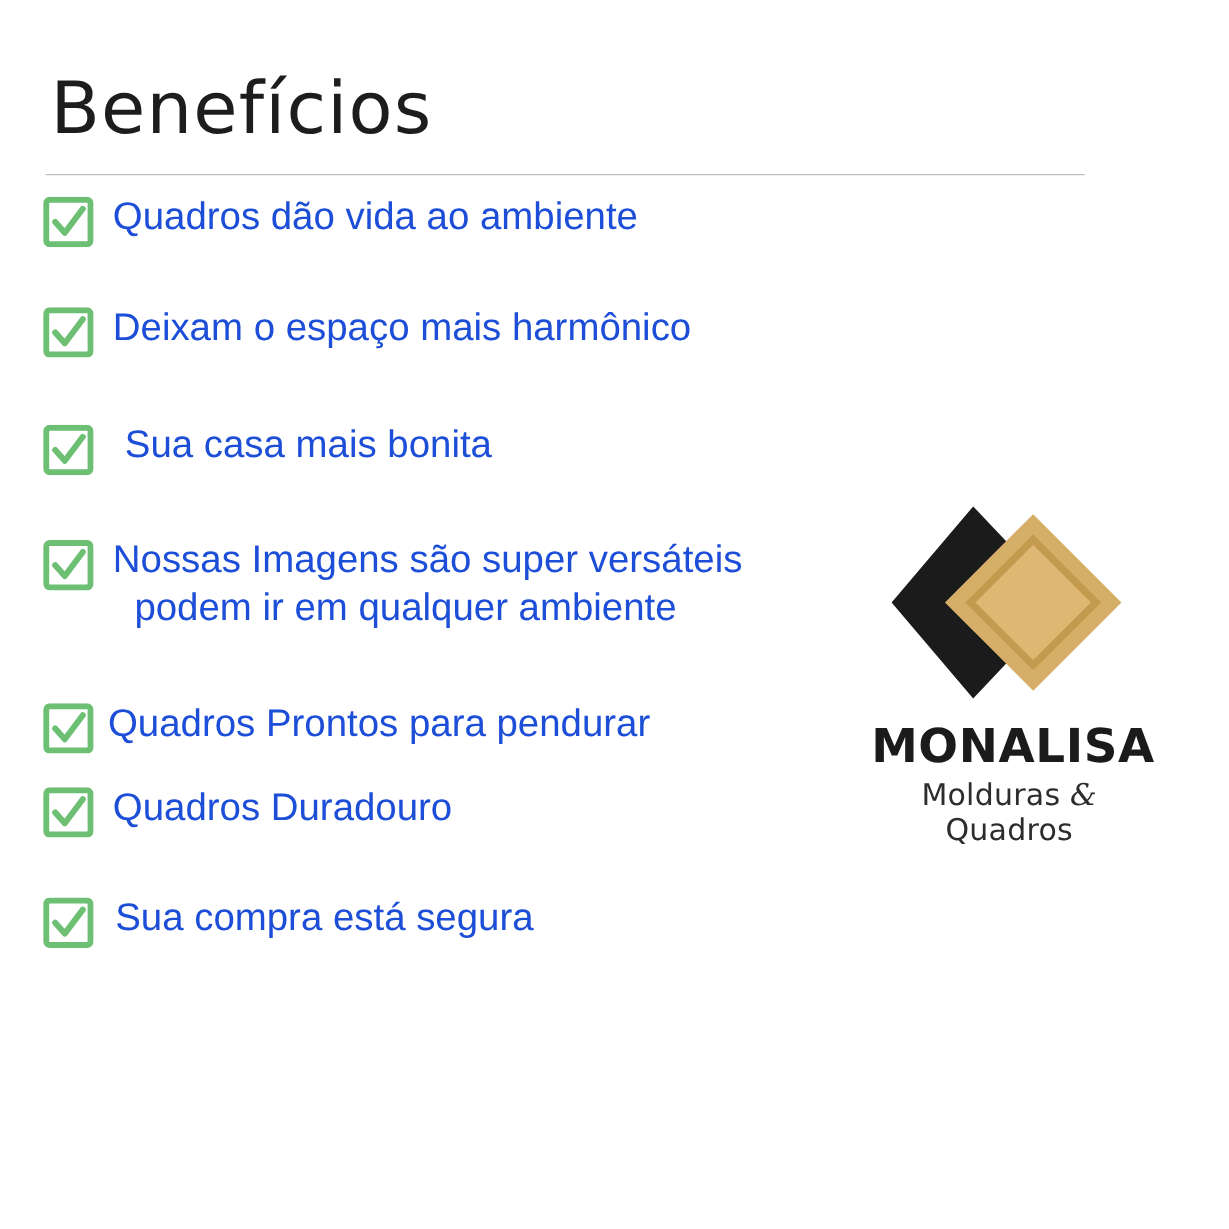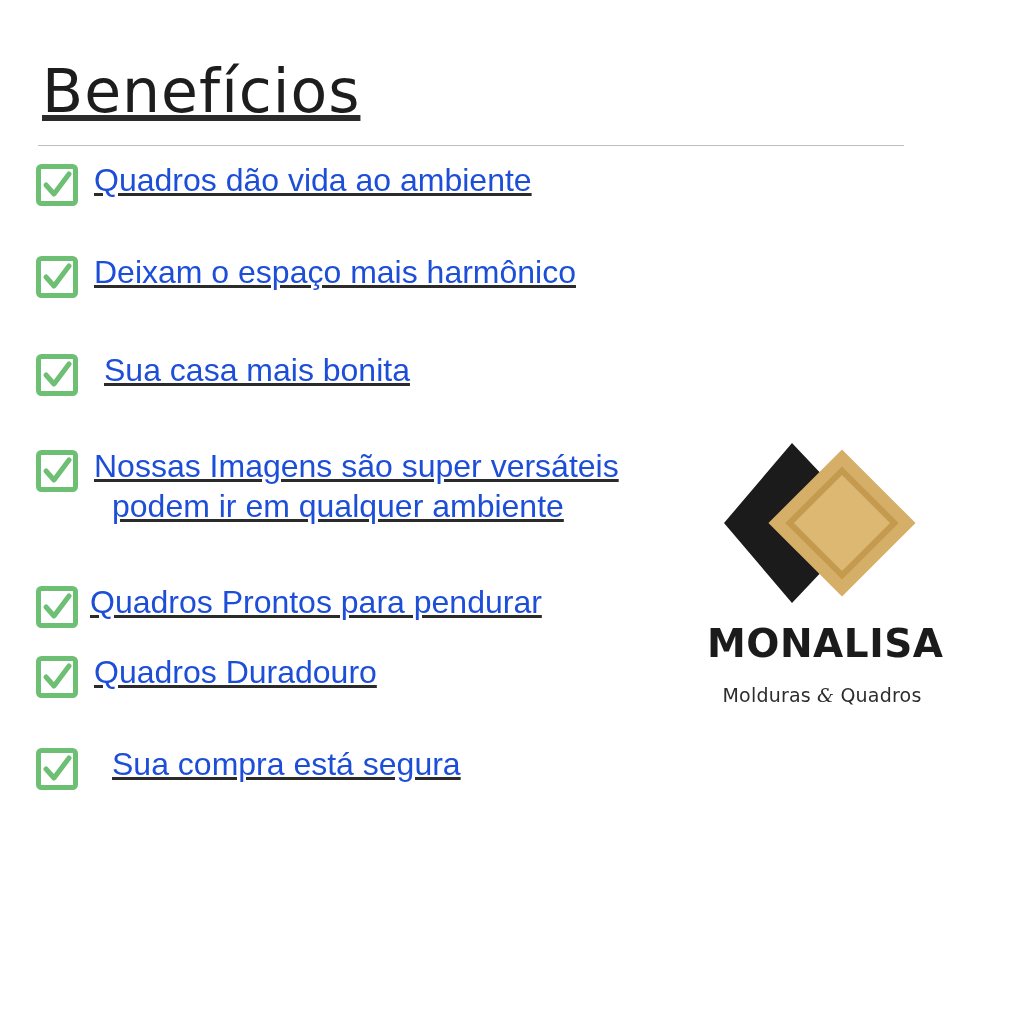--- a/index.html
+++ b/index.html
@@ -15,21 +15,20 @@
     color: #2b2b2b;
     overflow: hidden;
   }
 
   .page {
     position: relative;
     width: 1024px;
     height: 812px;
     box-sizing: border-box;
     padding: 46px 30px 0 36px;
-    text-decoration: underline;
   }
 
   .title {
     font-family: "DejaVu Sans", sans-serif;
     font-weight: 400;
     font-size: 60px;
     letter-spacing: 1px;
     color: #1d1d1d;
     margin: 14px 0 0 6px;
     line-height: 1.05;
@@ -82,27 +81,27 @@
 
   
   .b0 { margin-top: 12px; }
   .b1 { margin-top: 46px; }
   .b2 { margin-top: 52px; }
   .b2 .text { padding-left: 26px; }
   .b3 { margin-top: 56px; }
   .b3 .text { padding-left: 12px; }
   .b4 { margin-top: 50px; }
   .b5 { margin-top: 24px; }
-  .b6 { margin-top: 46px; gap: 16px; }
+  .b6 { margin-top: 46px; }
   .b6 .text { padding-left: 18px; }
 
   
   .logo {
     position: absolute;
-    right: 87px;
+    right: 68px;
     bottom: 106px;
     width: 230px;
     text-align: center;
   }
   .logo-mark {
     position: relative;
     width: 200px;
     height: 185px;
     margin: 0 auto 4px auto;
   }
@@ -111,23 +110,23 @@
   .logo-word {
     font-family: "DejaVu Sans", sans-serif;
     font-weight: 700;
     font-size: 39px;
     letter-spacing: 0.5px;
     color: #1b1b1b;
     line-height: 1;
   }
   .logo-sub {
     font-family: "DejaVu Sans", sans-serif;
-    font-size: 19px;
+    font-size: 25px;
     color: #2d2d2d;
-    margin-top: 21px;
+    margin-top: 6px;
     letter-spacing: 0.2px;
   }
   .logo-sub .amp {
     font-family: "DejaVu Serif", serif;
     font-style: italic;
   }
 </style>
 </head>
 <body>
 

